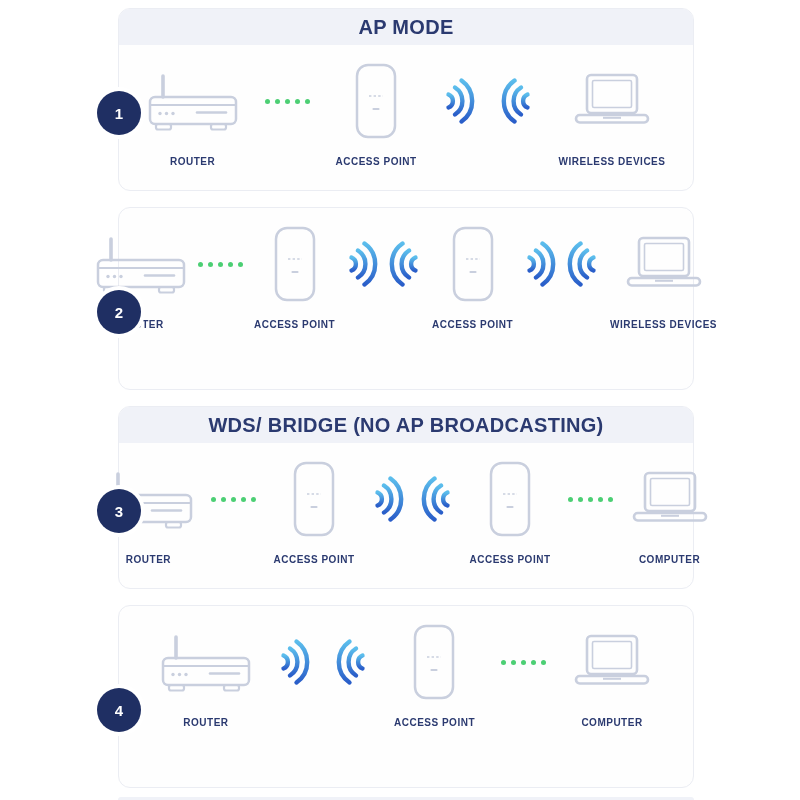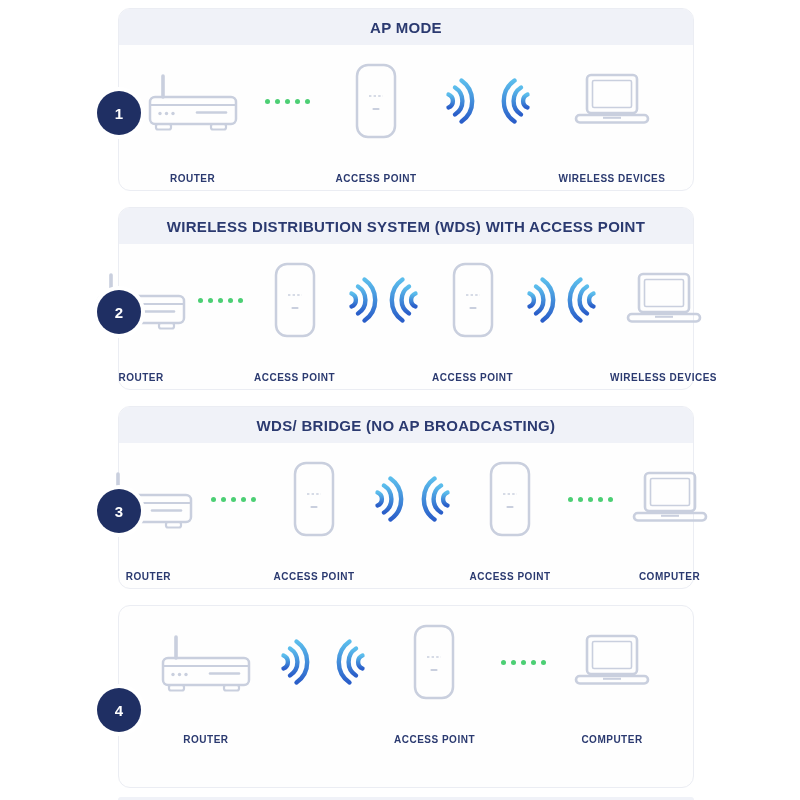--- a/index.html
+++ b/index.html
@@ -14,37 +14,37 @@
     height:183px; margin-bottom:16px;
     background:var(--panel_bg); border:1px solid var(--panel_border);
     border-radius:12px;
   }
   .panel-header {
     height:36px; background:var(--header_bg);
     border-radius:11px 11px 0 0;
     display:flex; align-items:center; justify-content:center;
   }
   .panel-title {
-    color:var(--title); font-weight:bold; font-size:15px; letter-spacing:0.3px;
+    color:var(--title); font-weight:bold; font-size:20px; letter-spacing:0.3px;
   }
   .badge {
     position:absolute; left:-22px; top:82px; width:44px; height:44px;
     border-radius:50%; background:var(--badge_bg); color:var(--badge_text);
     font-weight:bold; font-size:15px;
     display:flex; align-items:center; justify-content:center;
     box-shadow:0 0 0 4px #ffffff; z-index:2;
   }
   .panel-body {
     height:146px; padding-top:10px; box-sizing:border-box;
     display:flex; align-items:flex-start; justify-content:center; gap:24px;
   }
   .item { display:flex; flex-direction:column; align-items:center; }
   .icon-slot { height:92px; display:flex; align-items:center; justify-content:center; }
   .device-label {
-    margin-top:26px; height:12px; white-space:nowrap;
+    margin-top:9px; height:12px; white-space:nowrap;
     font-size:10px; font-weight:bold; letter-spacing:0.5px; color:var(--label);
   }
   .dots { display:flex; align-items:center; gap:5px; }
   .dots span { width:5px; height:5px; border-radius:50%; background:var(--dot_green); }
   .flip { transform:scaleX(-1); }
   svg .ol  { stroke:var(--device_outline); fill:none; }
   svg .olf { fill:var(--device_outline); stroke:none; }
   .bottom-strip {
     position:absolute; left:118px; top:797px; width:576px; height:3px;
     background:var(--header_bg); border-radius:8px 8px 0 0;
@@ -136,23 +136,20 @@
     <rect class="ol" stroke-width="2.6" x="4" y="43" width="72" height="7.5" rx="3.7"></rect>
     <path class="ol" stroke-width="2" d="M31 45.8 H49"></path>
   </svg>
           </div>
           <div class="device-label">WIRELESS DEVICES</div>
         </div>
       </div>
   </section>
     <section class="panel">
     <div class="badge">2</div>
-    <div class="panel-header">
-      <span class="panel-title">WIRELESS DISTRIBUTION SYSTEM (WDS) WITH ACCESS POINT</span>
-    </div>
     <div class="panel-body" style="gap: 11px;">
         <div class="item">
           <div class="icon-slot">
             <svg width="92" height="68" viewBox="0 0 92 68">
     <path class="ol" stroke-width="3.6" stroke-linecap="round" d="M16 30 V9"></path>
     <rect class="ol" stroke-width="2.5" x="3" y="30" width="86" height="27" rx="5"></rect>
     <path class="ol" stroke-width="2" d="M3 38 H89"></path>
     <circle class="olf" cx="13" cy="46.5" r="1.7"></circle>
     <circle class="olf" cx="19.5" cy="46.5" r="1.7"></circle>
     <circle class="olf" cx="26" cy="46.5" r="1.7"></circle>

